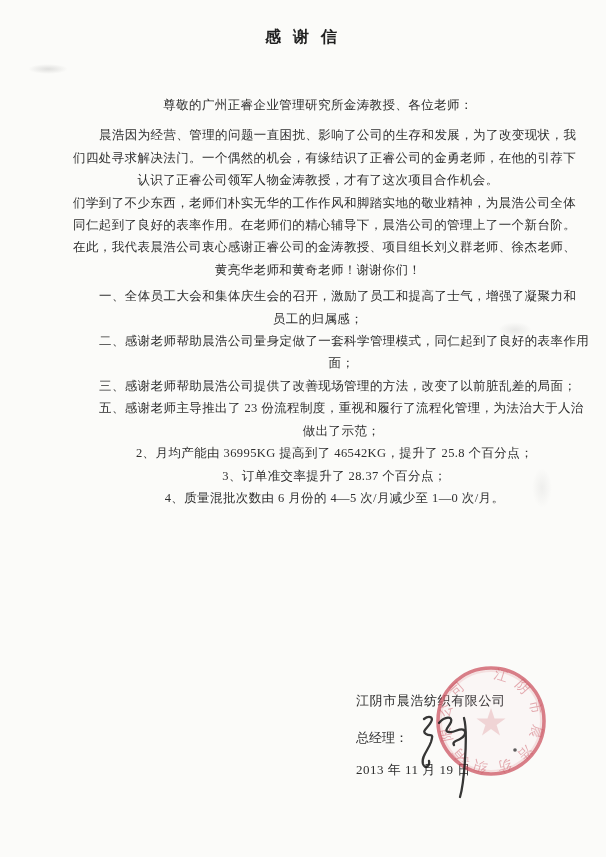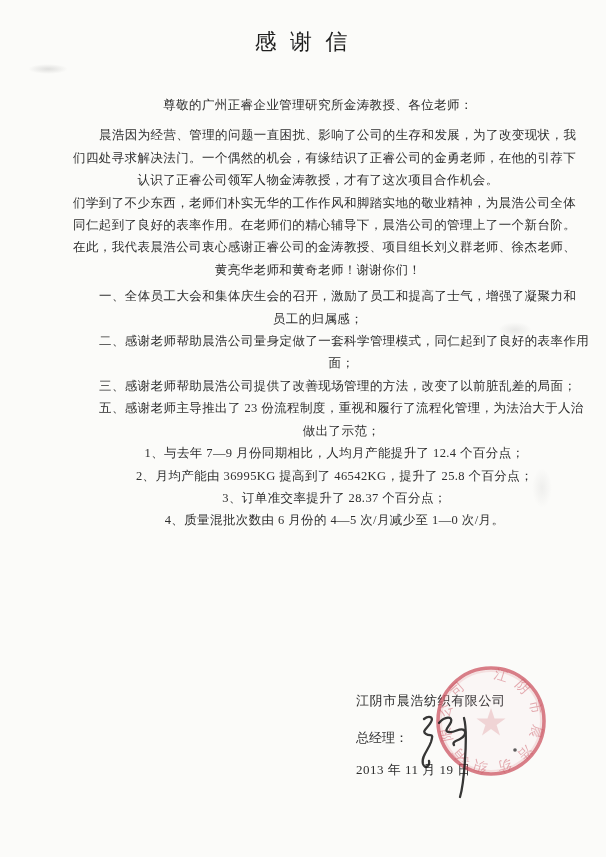--- a/index.html
+++ b/index.html
@@ -8,21 +8,21 @@
     width:606px;height:857px;
     margin:0 auto;
     background:#fbfbf9;
     overflow:hidden;
     font-family:"Liberation Serif","DejaVu Serif",serif;
     color:#2e2e2e;
   }
   .doc-title{
     position:absolute;top:27px;left:0;width:606px;
     text-align:center;
-    font-size:22px;font-weight:normal;
+    font-size:16px;font-weight:bold;
     letter-spacing:4px;
     color:#1f1f1f;
   }
   .body-block{
     position:absolute;left:73px;top:94px;width:490px;
     font-size:12.5px;line-height:22.4px;
     letter-spacing:0.4px;
     text-align:center;
   }
   .line{white-space:nowrap;}
@@ -70,21 +70,20 @@
     <div class="line">同仁起到了良好的表率作用。在老师们的精心辅导下，晨浩公司的管理上了一个新台阶。</div>
     <div class="line">在此，我代表晨浩公司衷心感谢正睿公司的金涛教授、项目组长刘义群老师、徐杰老师、</div>
     <div class="line">黄亮华老师和黄奇老师！谢谢你们！</div>
     <div class="line ind mt-list">一、全体员工大会和集体庆生会的召开，激励了员工和提高了士气，增强了凝聚力和</div>
     <div class="line">员工的归属感；</div>
     <div class="line ind">二、感谢老师帮助晨浩公司量身定做了一套科学管理模式，同仁起到了良好的表率作用</div>
     <div class="line hang">面；</div>
     <div class="line ind">三、感谢老师帮助晨浩公司提供了改善现场管理的方法，改变了以前脏乱差的局面；</div>
     <div class="line ind">五、感谢老师主导推出了 23 份流程制度，重视和履行了流程化管理，为法治大于人治</div>
     <div class="line hang">做出了示范；</div>
-    <div class="line sub">1、与去年 7—9 月份同期相比，人均月产能提升了 12.4 个百分点；</div>
     <div class="line sub">2、月均产能由 36995KG 提高到了 46542KG，提升了 25.8 个百分点；</div>
     <div class="line sub">3、订单准交率提升了 28.37 个百分点；</div>
     <div class="line sub">4、质量混批次数由 6 月份的 4—5 次/月减少至 1—0 次/月。</div>
   </div>
 
   <div class="closing">
     <div class="company">江阴市晨浩纺织有限公司</div>
     <div class="signer">总经理：</div>
     <div class="date">2013 年 11 月 19 日</div>
   </div>

